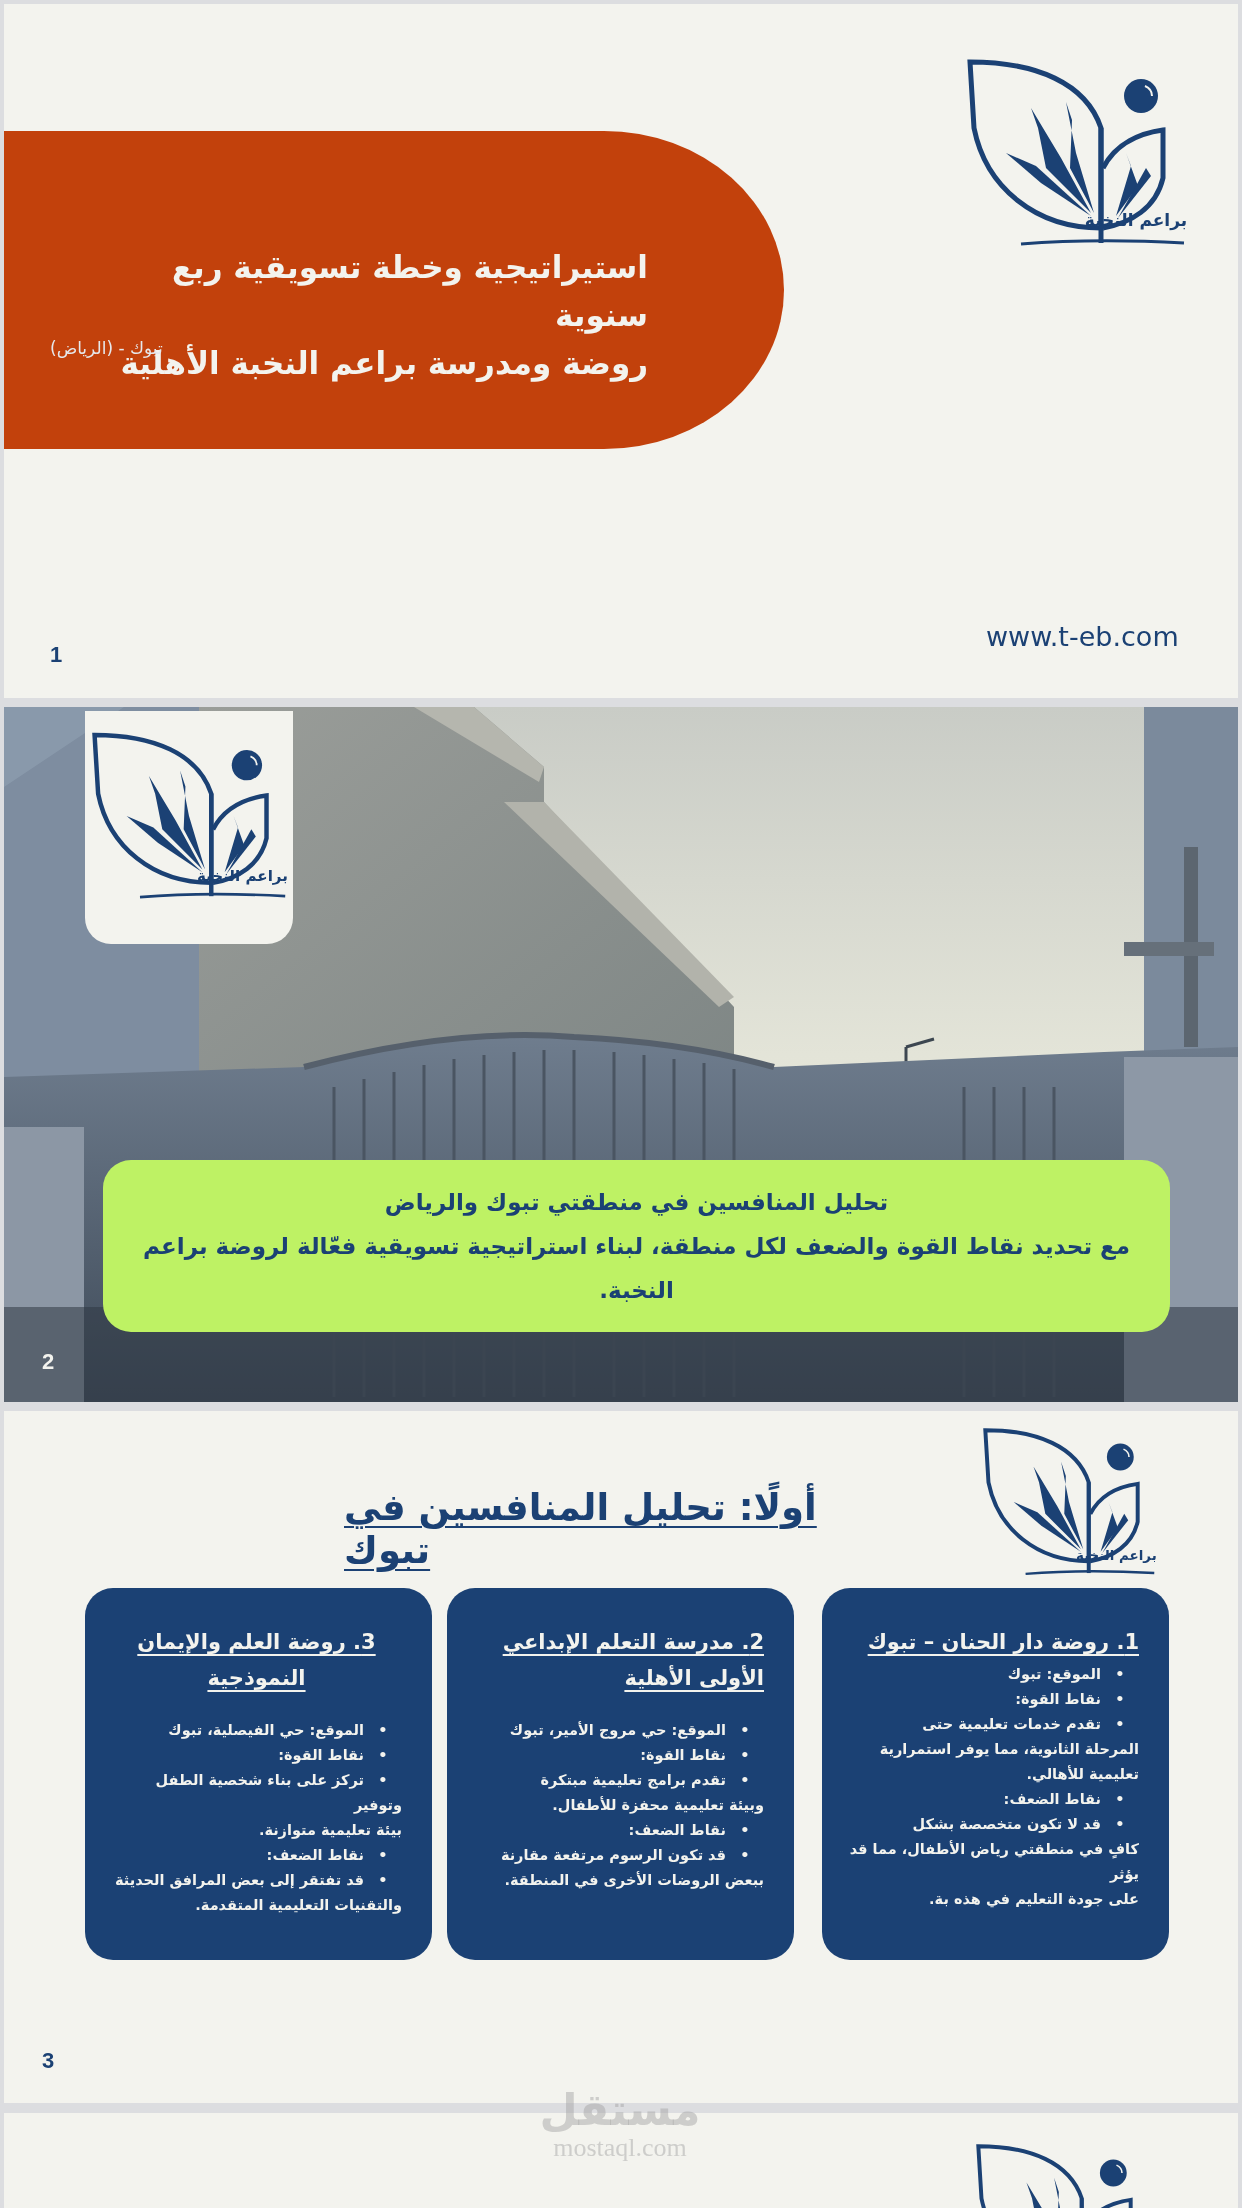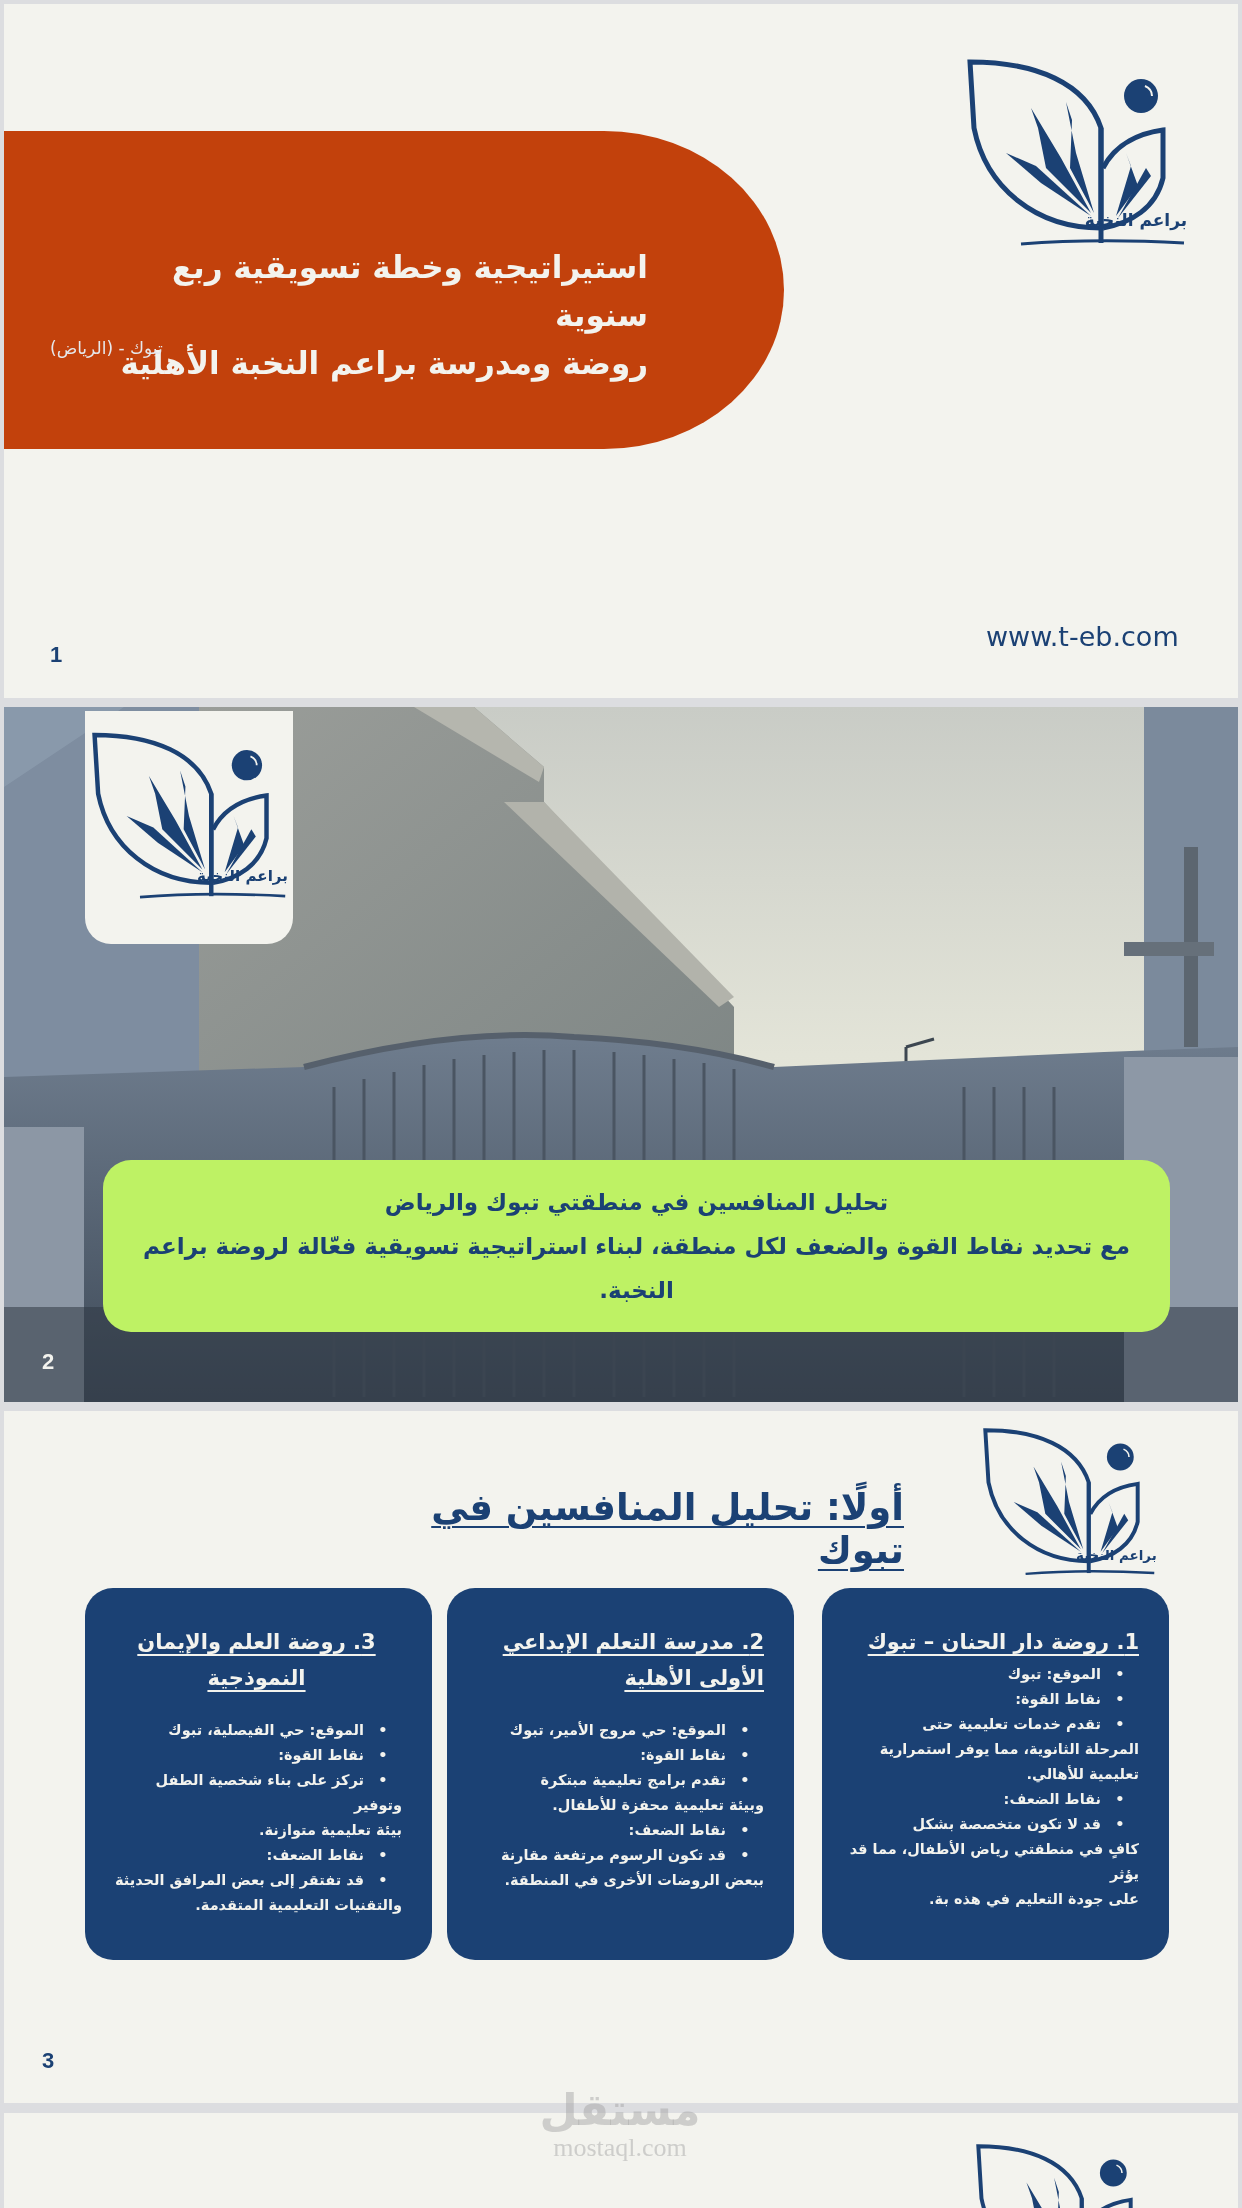--- a/index.html
+++ b/index.html
@@ -56,21 +56,21 @@
     background: #bef264; border-radius: 28px;
     direction: rtl; text-align: center; color: #1B4174;
     font-weight: bold; font-size: 23px; line-height: 44px;
     display: flex; flex-direction: column; justify-content: center;
   }
   .s2-card div { padding: 0 20px; }
 
   
   .s3-title {
     position: absolute; left: 340px; top: 75px; width: 560px;
-    direction: rtl; text-align: right; color: #1B4174;
+    direction: rtl; text-align: left; color: #1B4174;
     font-weight: bold; font-size: 37px; text-decoration: underline;
     text-underline-offset: 6px; text-decoration-thickness: 2px;
   }
   .s3-logo { position: absolute; left: 975px; top: 16px; width: 180px; height: 150px; }
   .card {
     position: absolute; top: 177px; width: 347px; height: 372px;
     background: #1B4174; border-radius: 28px; color: #F3F3EE;
     direction: rtl; box-sizing: border-box; padding: 36px 30px 0 26px;
   }
   .card h3 {

